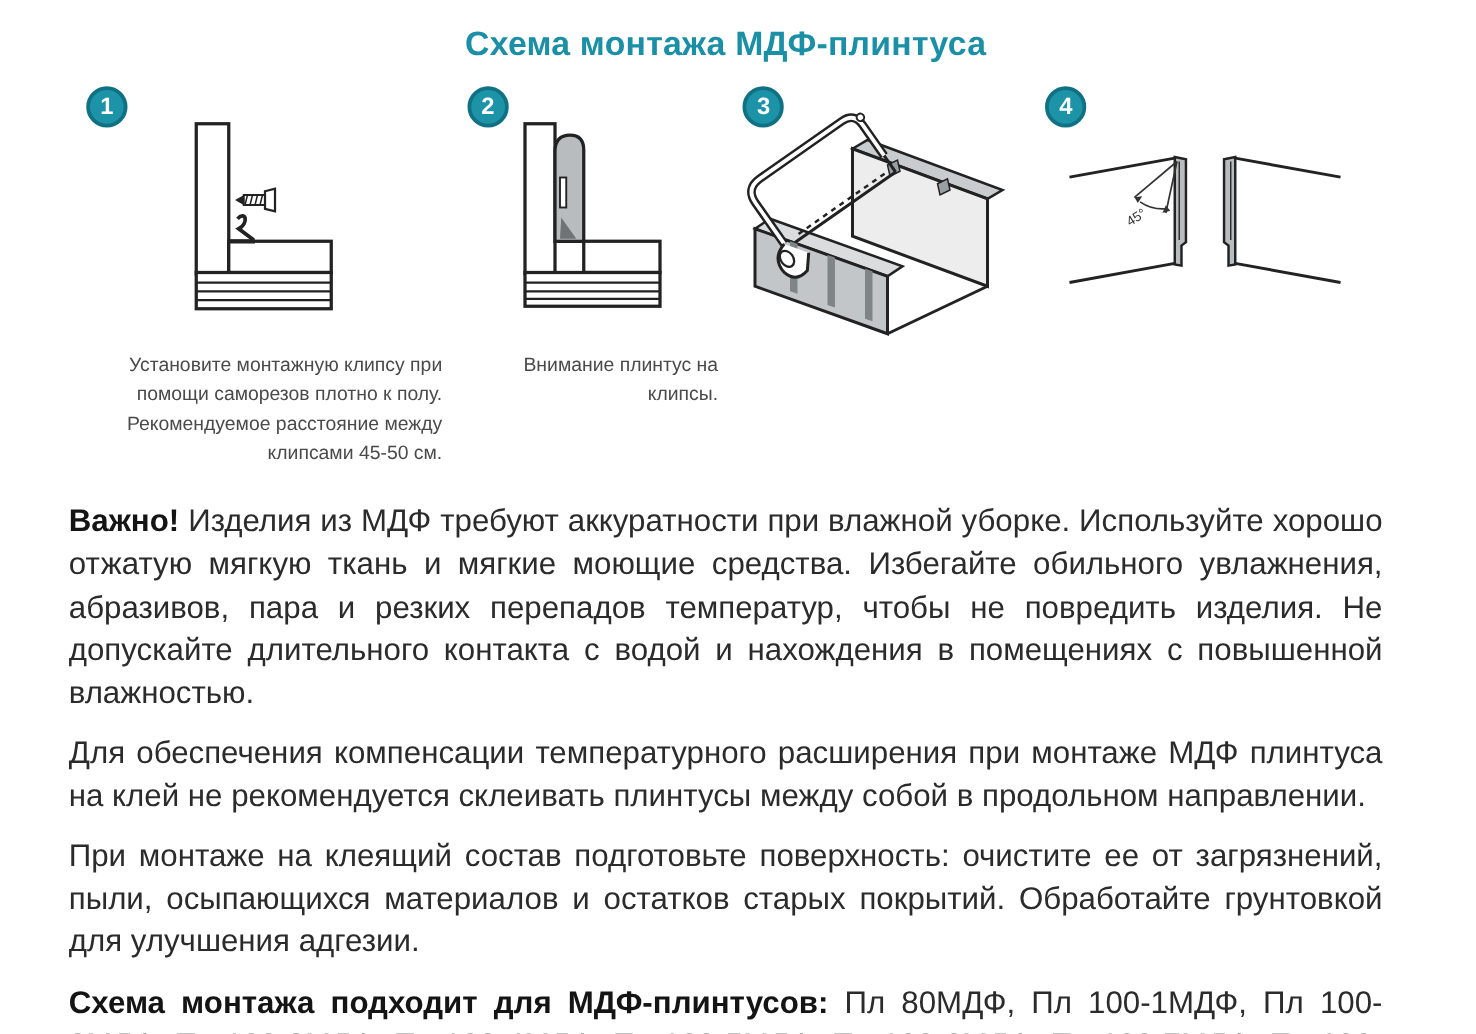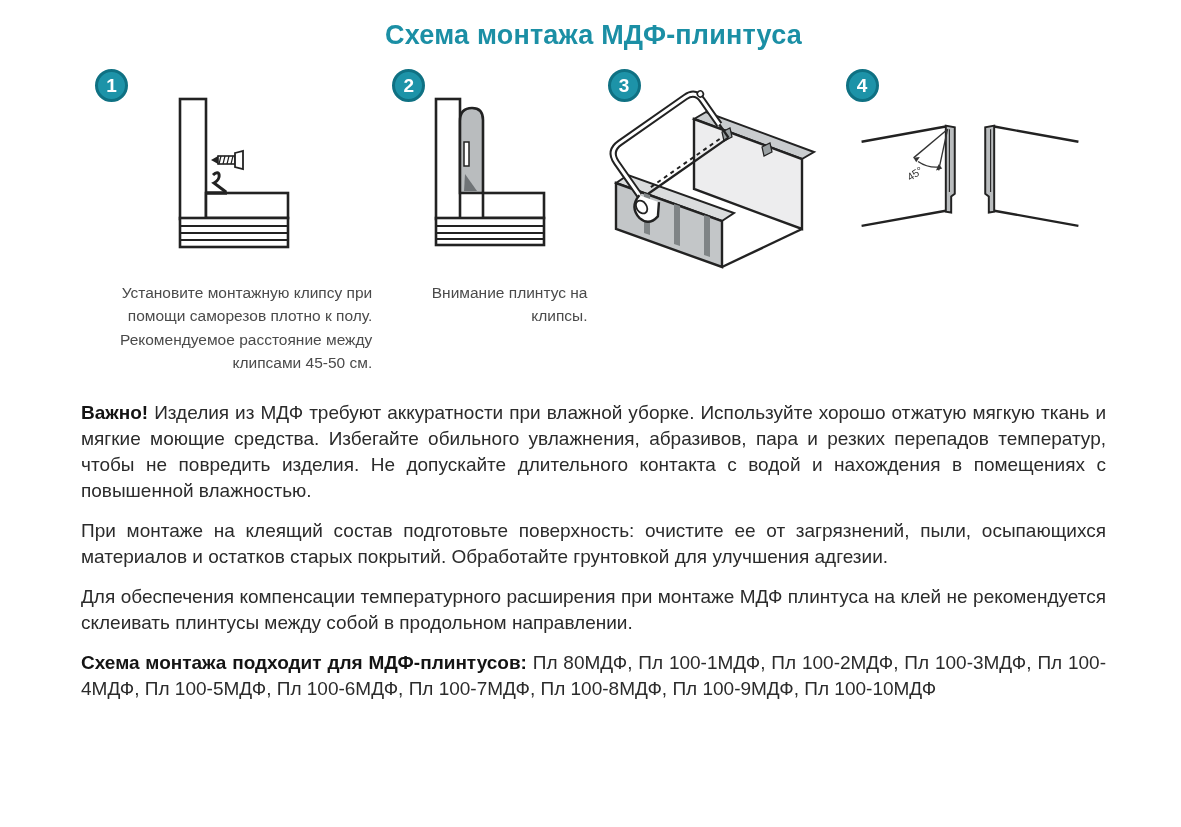--- a/index.html
+++ b/index.html
@@ -3,21 +3,21 @@
 <meta charset="utf-8">
 <style>
   * { box-sizing: border-box; margin: 0; padding: 0; }
   html,body { background:#fff; }
   .page {
     position: relative;
     width: 1161px;
     height: 827px;
     background: #fff;
     font-family: "Liberation Sans", sans-serif;
-    padding: 20px 55px 0 81px;
+    padding: 20px 55px 0 55px;
     overflow: hidden;
   }
   .title {
     text-align: center;
     font-size: 27px;
     font-weight: 700;
     color: #1b8fa5;
     letter-spacing: 0.2px;
   }
   .steps {
@@ -52,21 +52,21 @@
   .step-caption {
     font-size: 15.5px;
     color: #4a4a4a;
     line-height: 1.5;
     text-align: right;
     margin-top: 8px;
     padding: 0 6px;
   }
   .body-text { margin-top: 26px; }
   .body-text p {
-    font-size: 19px;
+    font-size: 25px;
     color: #2b2b2b;
     line-height: 1.37;
     text-align: justify;
     margin-bottom: 14px;
   }
   .body-text b { color: #141414; }
   b[data-bind]:empty { display: none; }
   svg { display: block; }
   .ln { stroke: #222; fill: none; }
 </style>
@@ -167,18 +167,18 @@
             <path d="M94 74 l-7 2 3 -7 z" fill="#333"></path>
             <text data-bind="steps.3.angle_label" x="58" y="88" font-size="12" fill="#333" transform="rotate(-32 58 88)" font-family="Liberation Sans, sans-serif">45°</text>
           </g>
         </svg>
       </div>
     </div>
   </div>
 
   <div class="body-text">
     <p><b data-bind="paragraphs.0.lead">Важно!</b> <span data-bind="paragraphs.0.text">Изделия из МДФ требуют аккуратности при влажной уборке. Используйте хорошо отжатую мягкую ткань и мягкие моющие средства. Избегайте обильного увлажнения, абразивов, пара и резких перепадов температур, чтобы не повредить изделия. Не допускайте длительного контакта с водой и нахождения в помещениях с повышенной влажностью.</span></p>
+    <p> <span data-bind="paragraphs.4.text">Для обеспечения компенсации температурного расширения при монтаже МДФ плинтуса на клей не рекомендуется склеивать плинтусы между собой в продольном направлении.</span></p>
     <p> <span data-bind="paragraphs.3.text">При монтаже на клеящий состав подготовьте поверхность: очистите ее от загрязнений, пыли, осыпающихся материалов и остатков старых покрытий. Обработайте грунтовкой для улучшения адгезии.</span></p>
-    <p> <span data-bind="paragraphs.4.text">Для обеспечения компенсации температурного расширения при монтаже МДФ плинтуса на клей не рекомендуется склеивать плинтусы между собой в продольном направлении.</span></p>
     <p><b data-bind="paragraphs.5.lead">Схема монтажа подходит для МДФ-плинтусов:</b> <span data-bind="paragraphs.5.text">Пл 80МДФ, Пл 100-1МДФ, Пл 100-2МДФ, Пл 100-3МДФ, Пл 100-4МДФ, Пл 100-5МДФ, Пл 100-6МДФ, Пл 100-7МДФ, Пл 100-8МДФ, Пл 100-9МДФ, Пл 100-10МДФ</span></p>
   </div>
 
 </div>
 
 </body></html>

